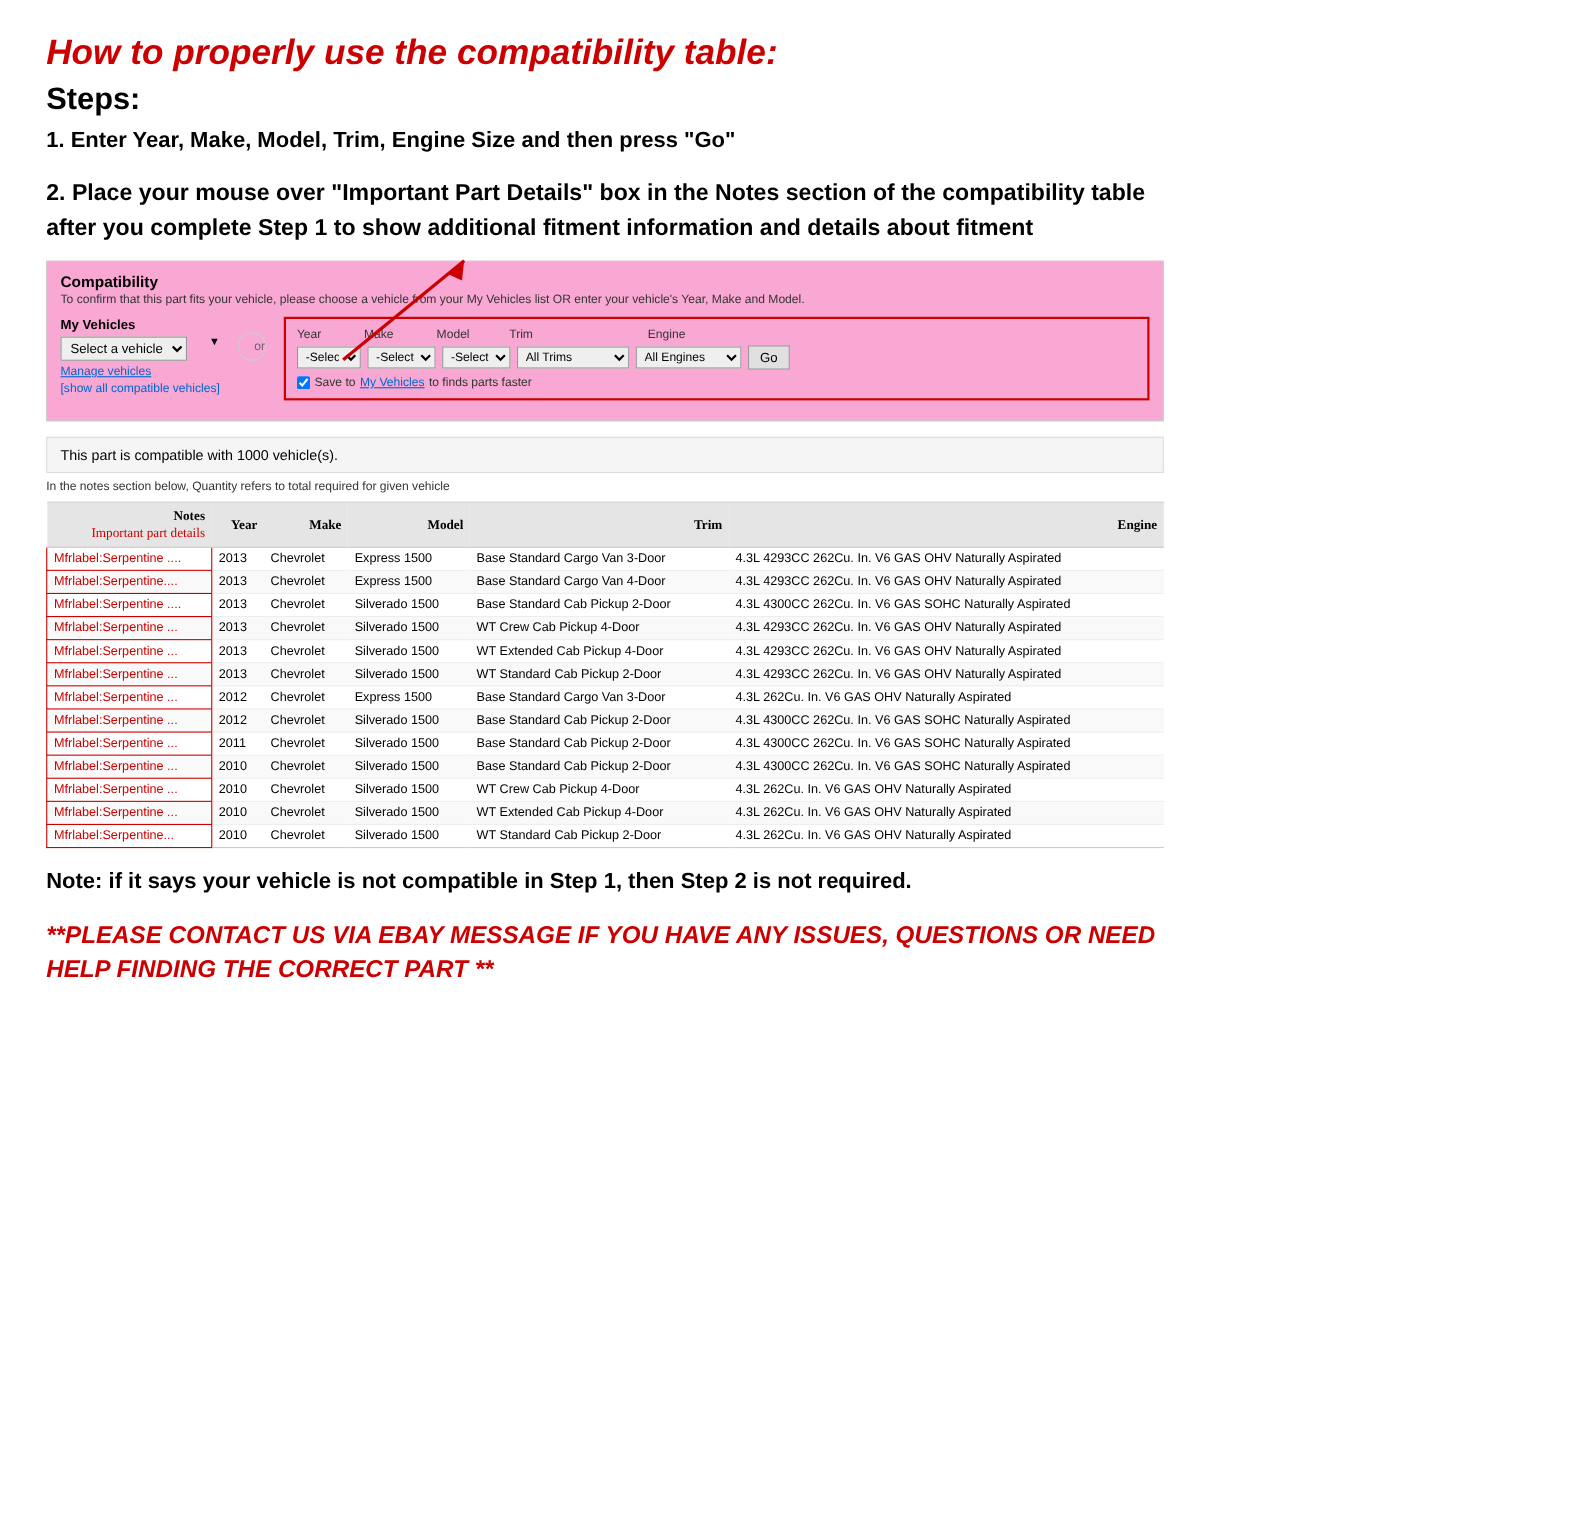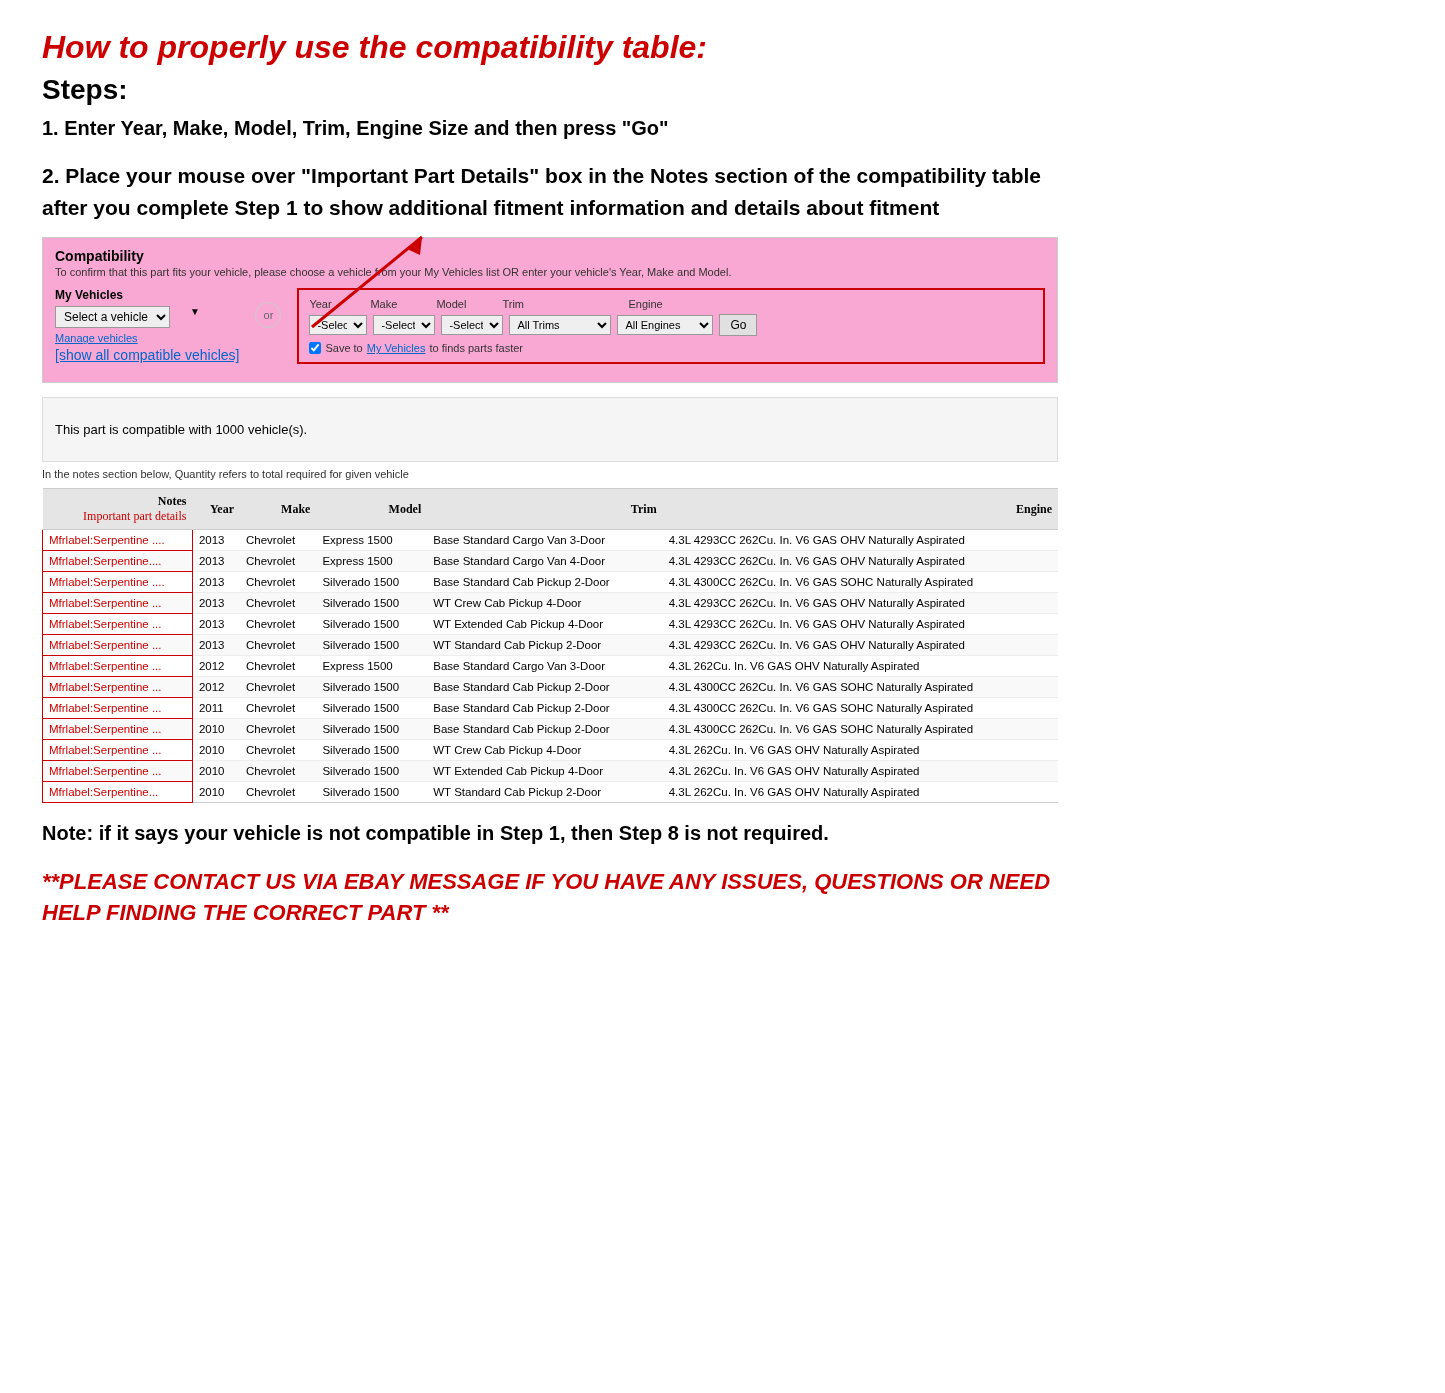--- a/index.html
+++ b/index.html
@@ -80,35 +80,34 @@
     }
     .manage-vehicles {
       font-size: 11px;
       color: #0066cc;
       text-decoration: underline;
       cursor: pointer;
       margin-top: 4px;
       display: block;
     }
     .show-all {
-      font-size: 14px;
+      font-size: 11px;
       color: #0066cc;
-      text-decoration: underline;
       cursor: pointer;
       margin-top: 3px;
       display: block;
     }
     .or-circle {
       width: 26px;
       height: 26px;
       border-radius: 50%;
       border: 1px solid #ccc;
       display: flex;
       align-items: center;
-      justify-content: center;
+      justify-content: flex-end;
       font-size: 11px;
       color: #666;
       margin-top: 14px;
       flex-shrink: 0;
     }
     .year-make-section {
       border: 2px solid #cc0000;
       padding: 8px 10px;
       flex: 1;
     }
@@ -163,21 +162,21 @@
     }
     .save-row a {
       color: #0066cc;
       text-decoration: underline;
     }
 
     
     .compat-notice {
       background: #f5f5f5;
       border: 1px solid #ddd;
-      padding: 24px 12px;
+      padding: 8px 12px;
       font-size: 13px;
       margin-bottom: 6px;
     }
     .quantity-note {
       font-size: 11px;
       color: #333;
       margin-bottom: 8px;
     }
 
     
@@ -433,16 +432,16 @@
             <td>2010</td>
             <td>Chevrolet</td>
             <td>Silverado 1500</td>
             <td>WT Standard Cab Pickup 2-Door</td>
             <td>4.3L 262Cu. In. V6 GAS OHV Naturally Aspirated</td>
           </tr>
         </tbody>
     </table>
   </div>
 
-  <p class="bottom-note">Note: if it says your vehicle is not compatible in Step 1, then Step 8 is not required.</p>
+  <p class="bottom-note">Note: if it says your vehicle is not compatible in Step 1, then Step 2 is not required.</p>
   <p class="contact-note">**PLEASE CONTACT US VIA EBAY MESSAGE IF YOU HAVE ANY ISSUES, QUESTIONS OR NEED HELP FINDING THE CORRECT PART **</p>
 
 </div>
 
 </body></html>

